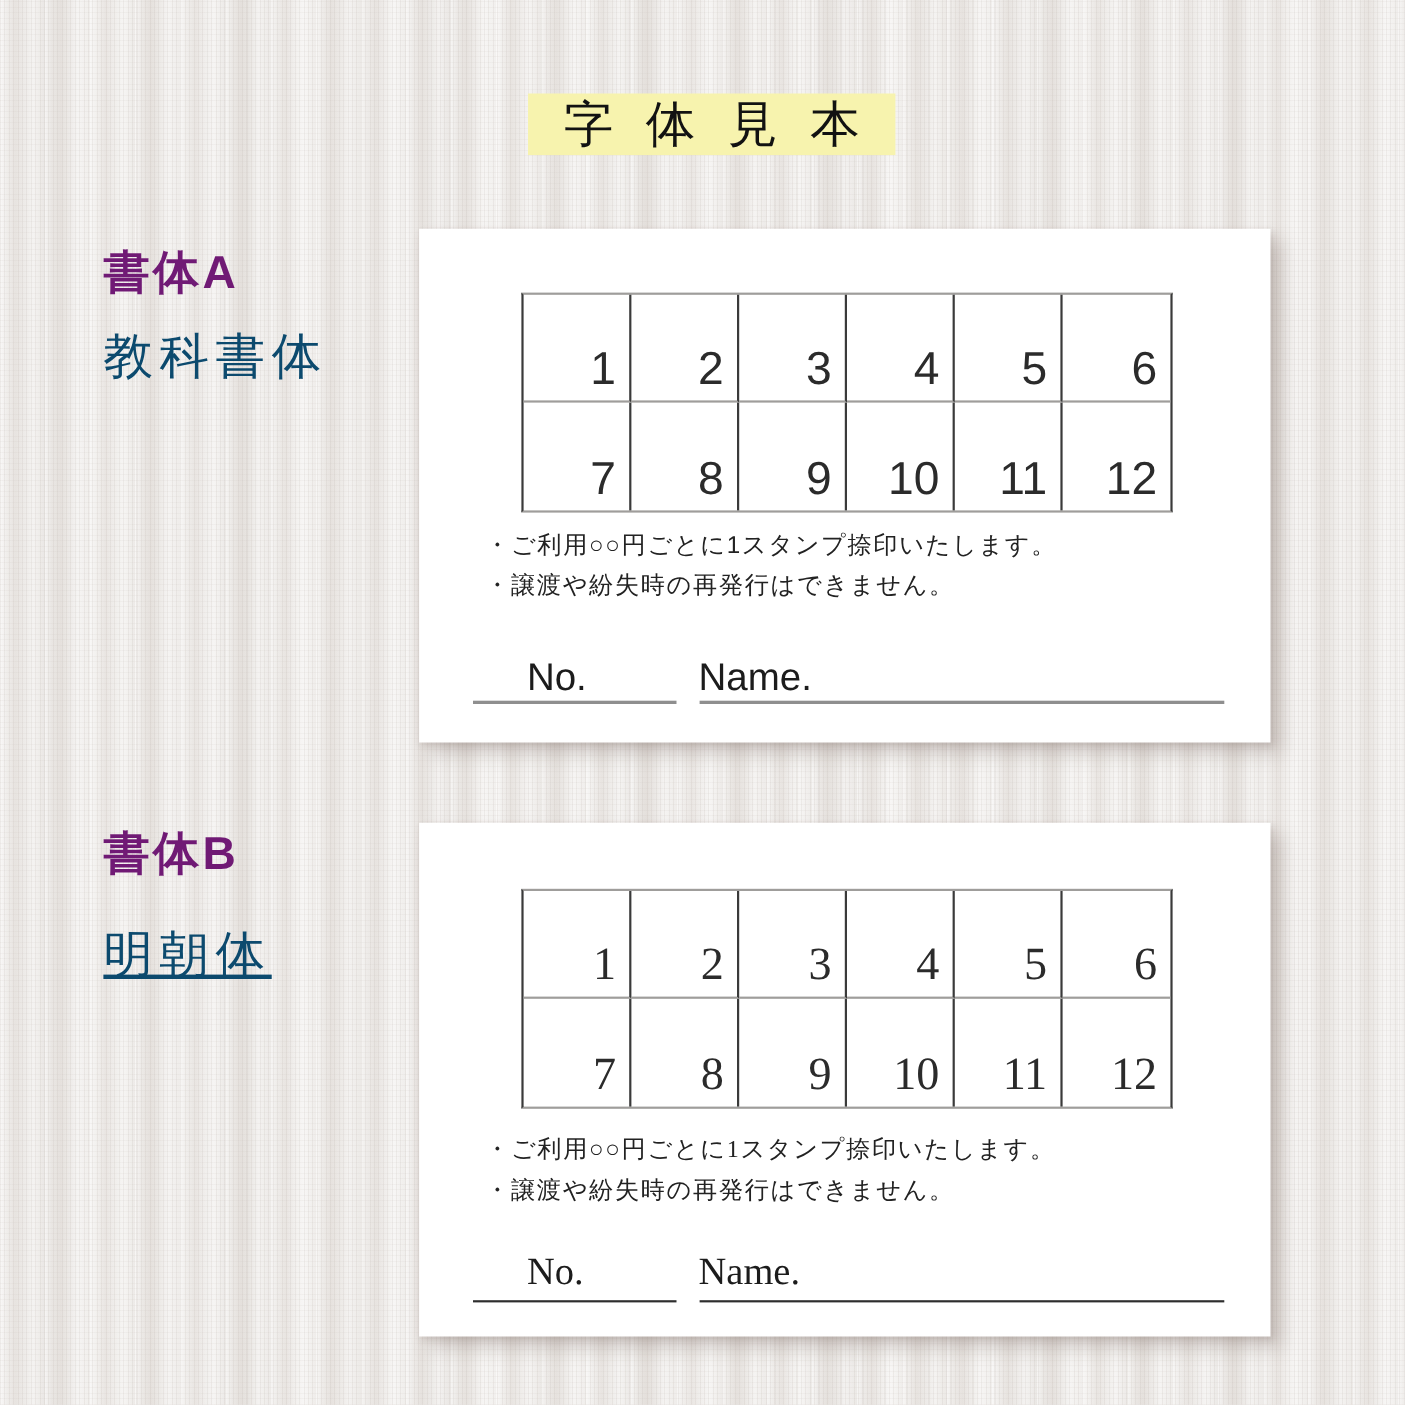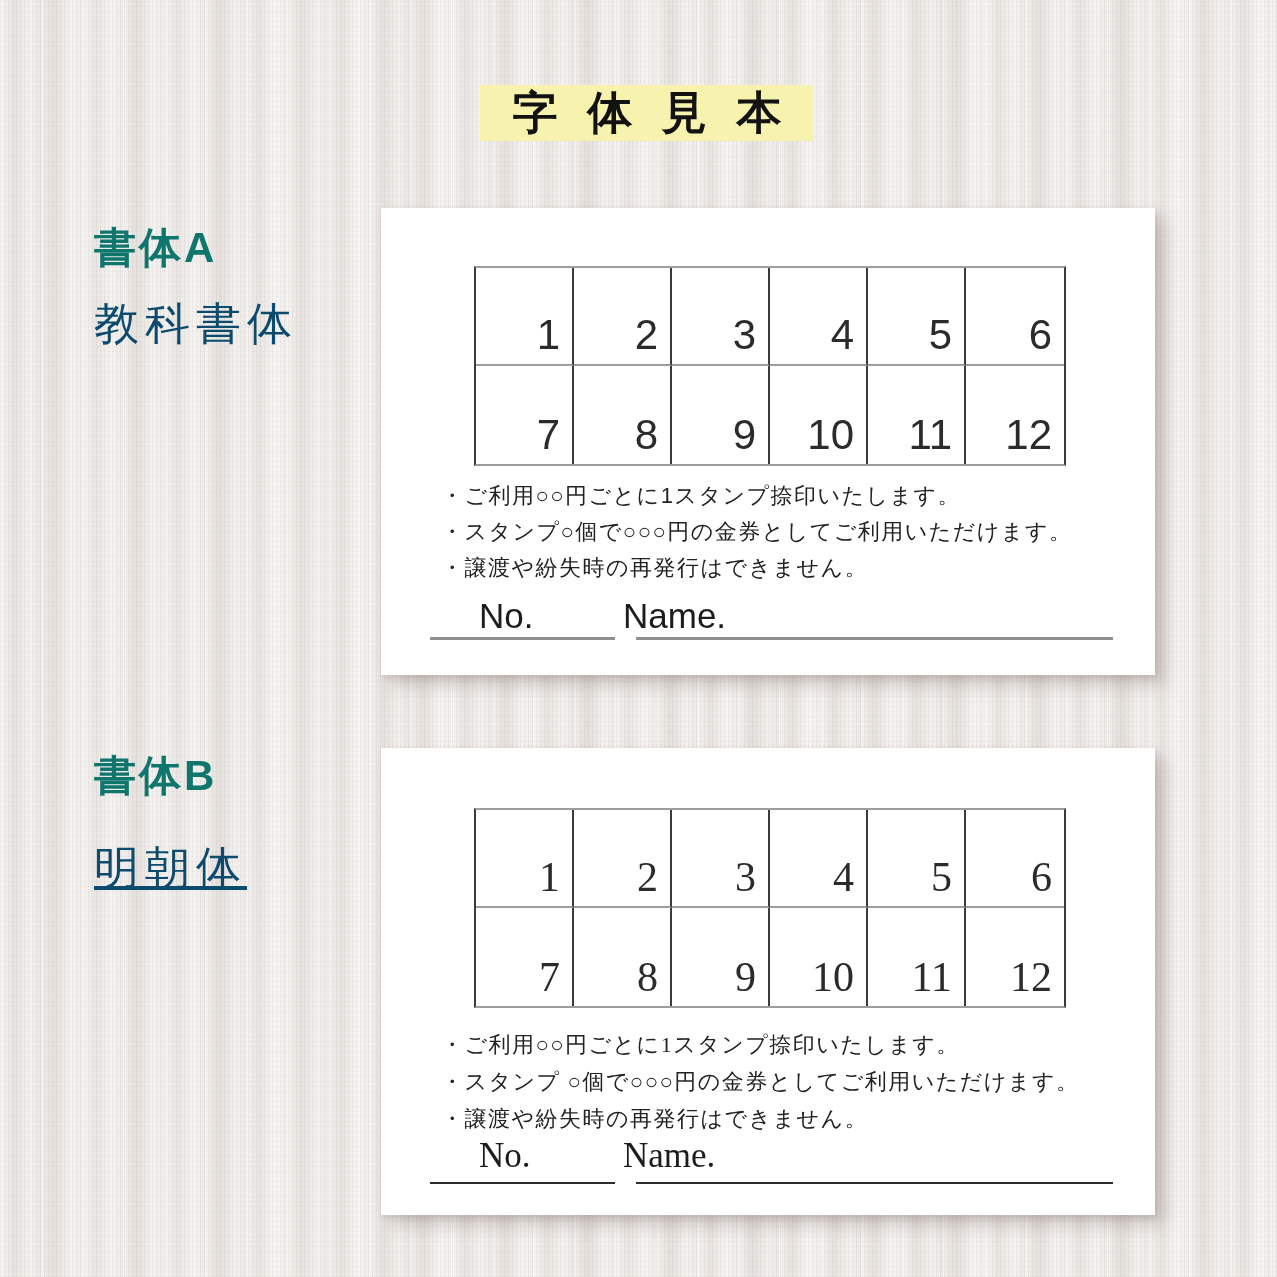--- a/index.html
+++ b/index.html
@@ -13,28 +13,28 @@
       repeating-linear-gradient(90deg, rgba(255,255,255,0.55) 0px, transparent 6px, rgba(215,207,201,0.30) 14px, transparent 22px, rgba(255,255,255,0.45) 30px, transparent 41px),
       repeating-linear-gradient(90deg, #f1efed 0px, #e9e6e3 45px, #f2f0ee 90px, #ebe8e5 135px, #f1efed 180px);
   }
 
   
   .title-box{
     position:absolute;left:480px;top:85px;width:334px;height:56px;
     background:#f7f3ae;display:flex;align-items:center;justify-content:center;
   }
   .title-text{
-    font-size:45px;color:#121212;font-weight:700;
+    font-size:45px;color:#121212;font-weight:400;
     letter-spacing:0.66em;margin-right:-0.66em;white-space:nowrap;
   }
 
   
   .section-label{
     position:absolute;left:94px;font-size:42px;font-weight:600;
-    color:#0f766e;letter-spacing:3px;white-space:nowrap;
+    color:#701a75;letter-spacing:3px;white-space:nowrap;
   }
   #label-a{top:220px;}
   #label-b{top:748px;}
   .section-font-name{
     position:absolute;left:94px;font-size:45px;font-weight:500;
     color:#0c4a6e;letter-spacing:6px;white-space:nowrap;
   }
   #fontname-a{top:294px;}
   #fontname-b{top:838px;text-decoration:underline;}
 
@@ -67,21 +67,21 @@
 
   
   .notes{position:absolute;left:60px;color:#222222;letter-spacing:1.5px;}
   #card-a .notes{top:270px;font-size:22px;line-height:36px;}
   #card-b .notes{top:278px;font-size:22px;line-height:37px;}
   .note-line{white-space:nowrap;}
 
   
   .field-label{position:absolute;font-size:35px;color:#1c1c1c;white-space:nowrap;}
   .label-no{left:52px;top:388px;margin-left:46px;}
-  .label-name{left:242px;top:388px;}
+  .label-name{left:254px;top:388px;}
   .underline{position:absolute;}
   #card-a .underline{background:#8f8f8f;height:3px;top:429px;}
   #card-b .underline{background:#2e2e2e;height:2px;top:434px;}
   .u-no{left:49px;width:185px;}
   .u-name{left:255px;width:477px;}
 </style>
 </head>
 <body>
 
 <div class="title-box">
@@ -125,21 +125,20 @@
       </div>
     <div class="cell">
         <span>11</span>
       </div>
     <div class="cell">
         <span>12</span>
       </div>
   </div>
   <div class="notes">
     <div class="note-line">・ご利用○○円ごとに1スタンプ捺印いたします。</div>
-    <div class="note-line">・スタンプ○個で○○○円の金券としてご利用いただけます。</div>
     <div class="note-line">・譲渡や紛失時の再発行はできません。</div>
   </div>
   <span class="field-label label-no">No.</span>
   <div class="underline u-no"></div>
   <span class="field-label label-name">Name.</span>
   <div class="underline u-name"></div>
 </div>
 
 <div class="section-label" id="label-b">書体B</div>
 <div class="section-font-name" id="fontname-b">明朝体</div>
@@ -178,20 +177,19 @@
       </div>
     <div class="cell">
         <span>11</span>
       </div>
     <div class="cell">
         <span>12</span>
       </div>
   </div>
   <div class="notes">
     <div class="note-line">・ご利用○○円ごとに1スタンプ捺印いたします。</div>
-    <div class="note-line">・スタンプ ○個で○○○円の金券としてご利用いただけます。</div>
     <div class="note-line">・譲渡や紛失時の再発行はできません。</div>
   </div>
   <span class="field-label label-no">No.</span>
   <div class="underline u-no"></div>
   <span class="field-label label-name">Name.</span>
   <div class="underline u-name"></div>
 </div>
 
 </body></html>

